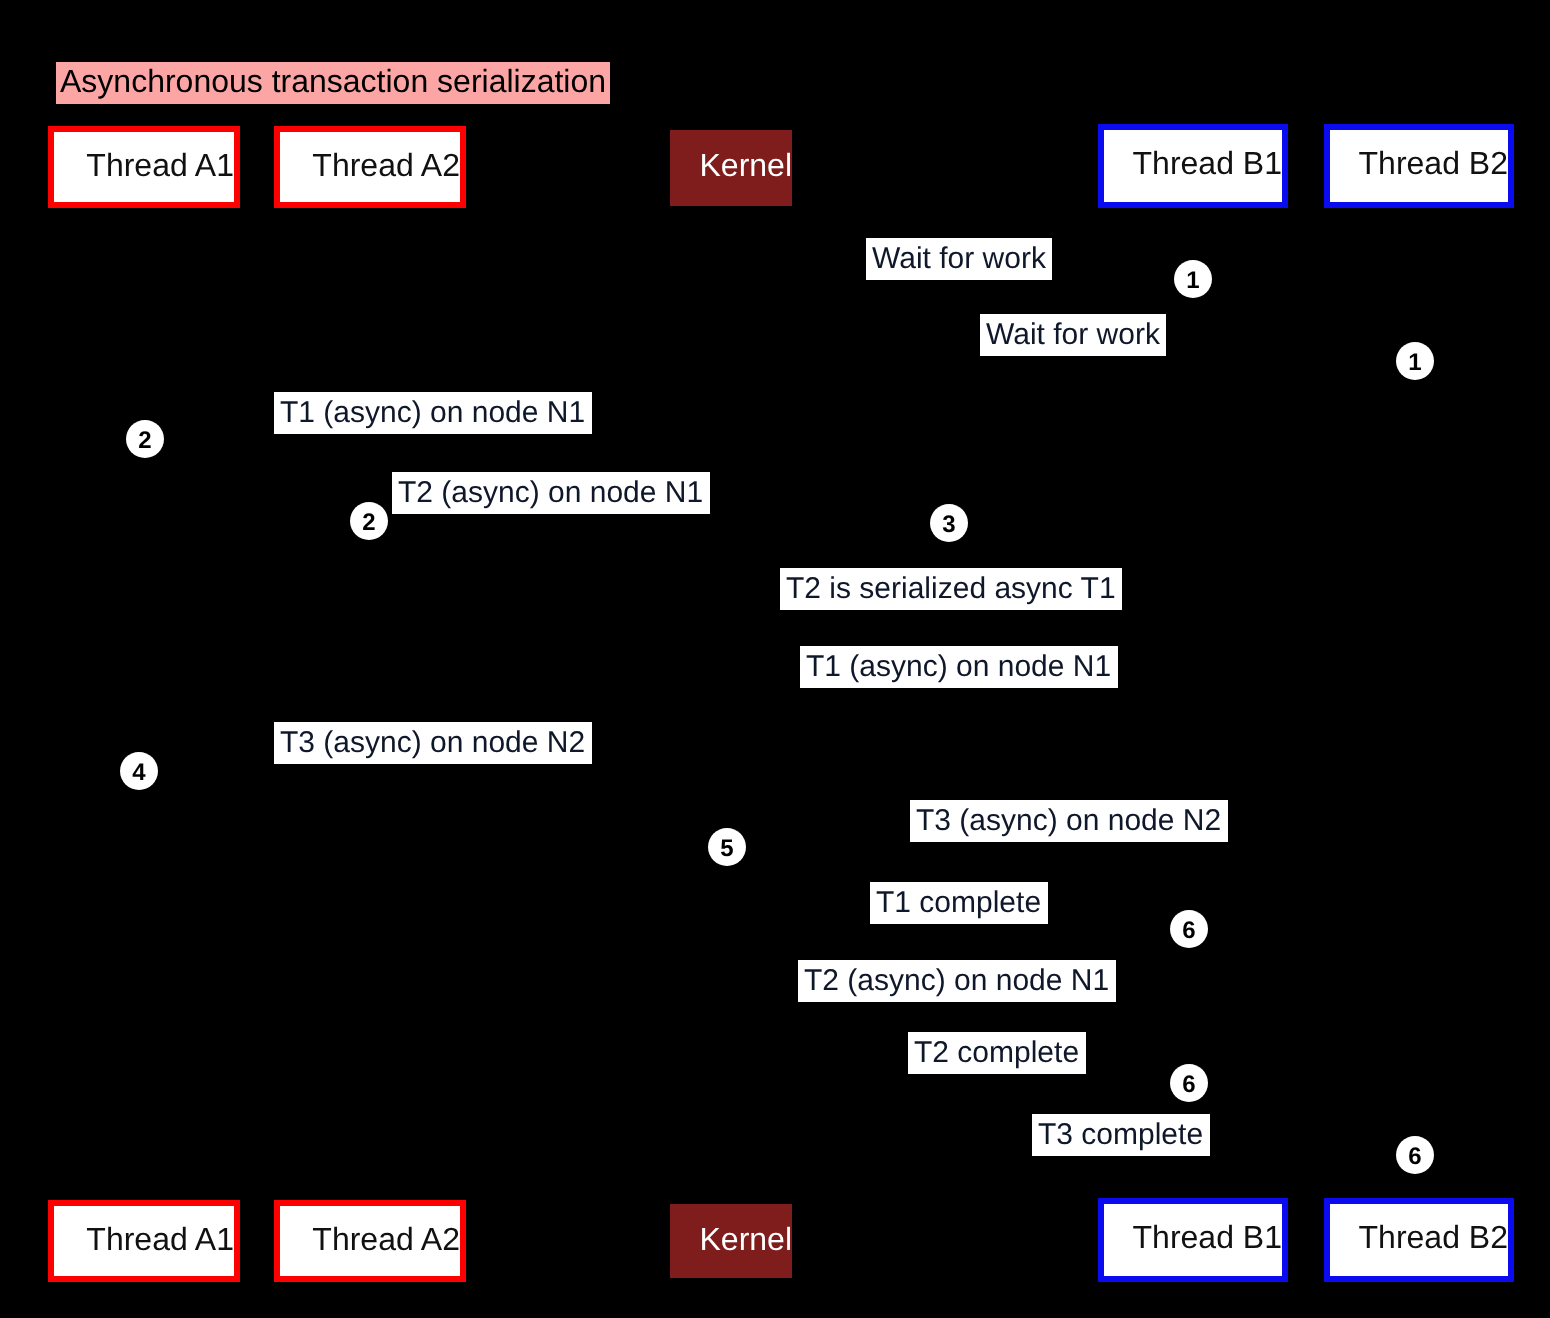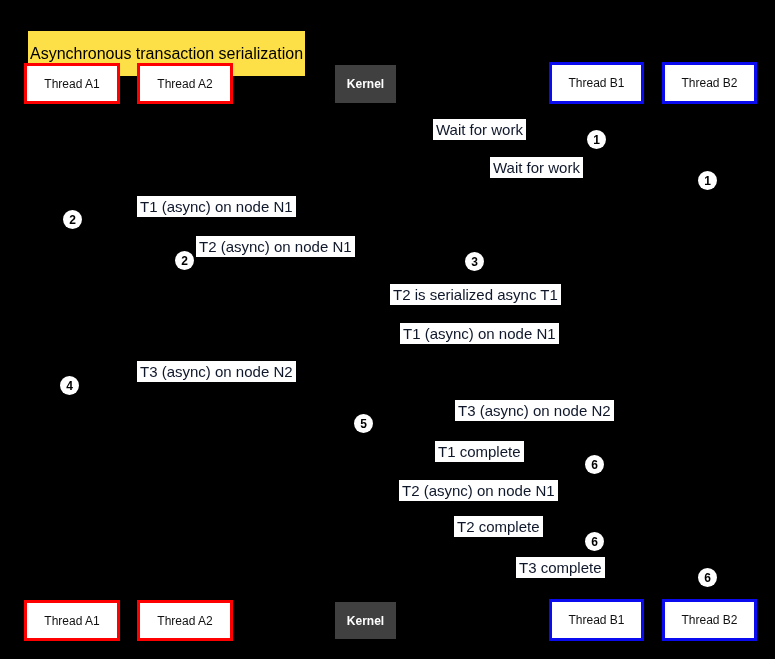--- a/index.html
+++ b/index.html
@@ -10,46 +10,45 @@
   }
   #canvas {
     position: relative;
     width: 775px;
     height: 659px;
     background: #000000;
     overflow: hidden;
   }
   .title-chip {
     position: absolute;
-    background: #fde047;
+    background: #fca5a5;
     color: #000000;
     font-size: 16px;
     line-height: 21px;
-    padding: 12px 2px;
+    padding: 0 2px;
     white-space: nowrap;
   }
   .actor {
     position: absolute;
     box-sizing: border-box;
     background: #ffffff;
     border: 3px solid #888;
     color: #111111;
-    font-size: 12px;
+    font-size: 16px;
     display: flex;
     align-items: center;
-    justify-content: center;
+    justify-content: flex-end;
     white-space: nowrap;
   }
   .actor.red { border-color: #ff0000; }
   .actor.blue { border-color: #0b0bf0; }
   .actor.kernel {
     border: none;
-    background: #404040;
+    background: #7f1d1d;
     color: #ffffff;
-    font-weight: bold;
   }
   .msg {
     position: absolute;
     background: #ffffff;
     color: #0f172a;
     font-size: 15px;
     line-height: 21px;
     padding: 0 3px;
     white-space: nowrap;
   }

